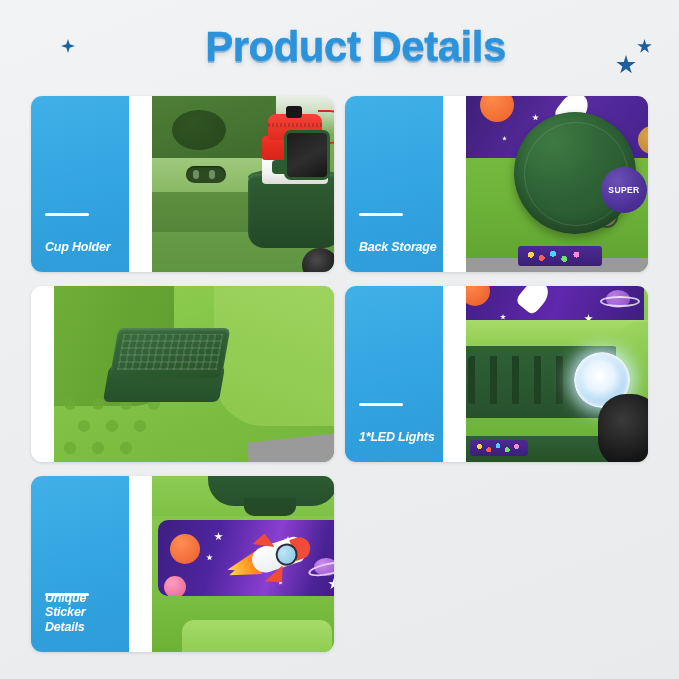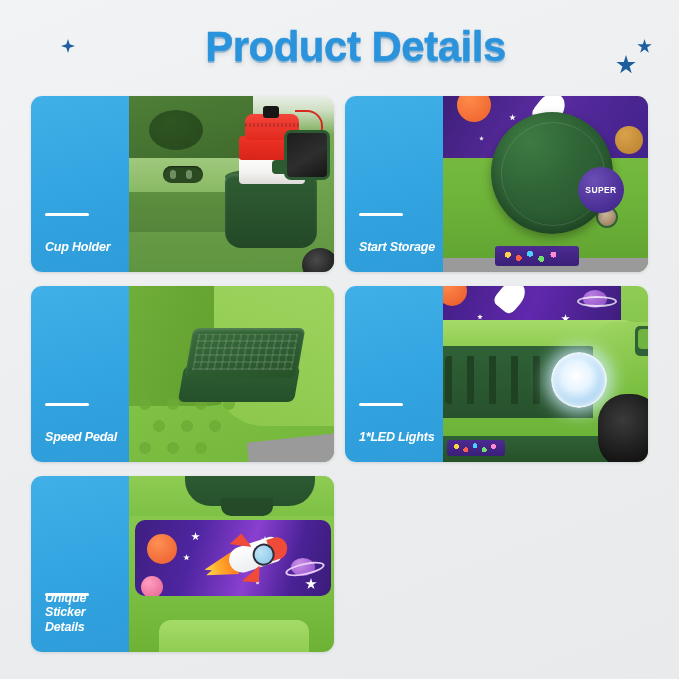--- a/index.html
+++ b/index.html
@@ -49,21 +49,21 @@
   }
   .label-rule{
     position:absolute;left:14px;bottom:56px;width:44px;height:3px;background:#fff;border-radius:2px;
   }
   .label-text{
     position:absolute;left:14px;bottom:18px;width:82px;
     font-size:12.5px;line-height:14.5px;font-weight:bold;letter-spacing:-0.2px;
     color:#ffffff;
     font-style:italic;
   }
-  .photo{flex:1 1 auto;position:relative;overflow:hidden;background:#7fbf3f;}
+  .photo{flex:1 1 auto;position:relative;overflow:hidden;background:#7fbf3f;margin-left:23px;}
 
   
   .c1 .photo{background:linear-gradient(180deg,#e9eee7 0%,#cfe0c4 8%,#79ab55 22%,#6ea14c 55%,#5f9440 100%);}
   .c1 .dash{
     position:absolute;left:-6px;top:0;width:130px;height:88px;
     background:linear-gradient(165deg,#4f7f38 0%,#43702f 60%,#3b6429 100%);
     border-radius:0 0 30px 0;
   }
   .c1 .dash-hole{
     position:absolute;left:26px;top:14px;width:54px;height:40px;border-radius:50%;
@@ -479,21 +479,21 @@
       <div class="bot-loop"></div>
       <div class="mirror-arm"></div>
       <div class="mirror"></div>
       <div class="wheel"></div>
     </div>
   </div>
 
   <div class="card c2">
     <div class="card-label">
       <div class="label-rule"></div>
-      <div class="label-text">Start Storage</div>
+      <div class="label-text">Back Storage</div>
     </div>
     <div class="photo">
       <div class="space">
         <div class="planet-o"></div>
         <div class="planet-t"></div>
         <div class="rkt"></div>
         <div class="sp-star sp1"></div>
         <div class="sp-star sp2"></div>
         <div class="sp-star sp3"></div>
       </div>
@@ -502,24 +502,20 @@
       <div class="cap"></div>
       <div class="tire">
         <div class="hub">
           <span class="hub-text">SUPER</span>
         </div>
       </div>
     </div>
   </div>
 
   <div class="card c3">
-    <div class="card-label">
-      <div class="label-rule"></div>
-      <div class="label-text">Speed Pedal</div>
-    </div>
     <div class="photo">
       <div class="wall"></div>
       <div class="wall2"></div>
       <div class="dots"></div>
       <div class="pedal-base"></div>
       <div class="pedal-top"></div>
       <div class="floorstrip"></div>
     </div>
   </div>
 

